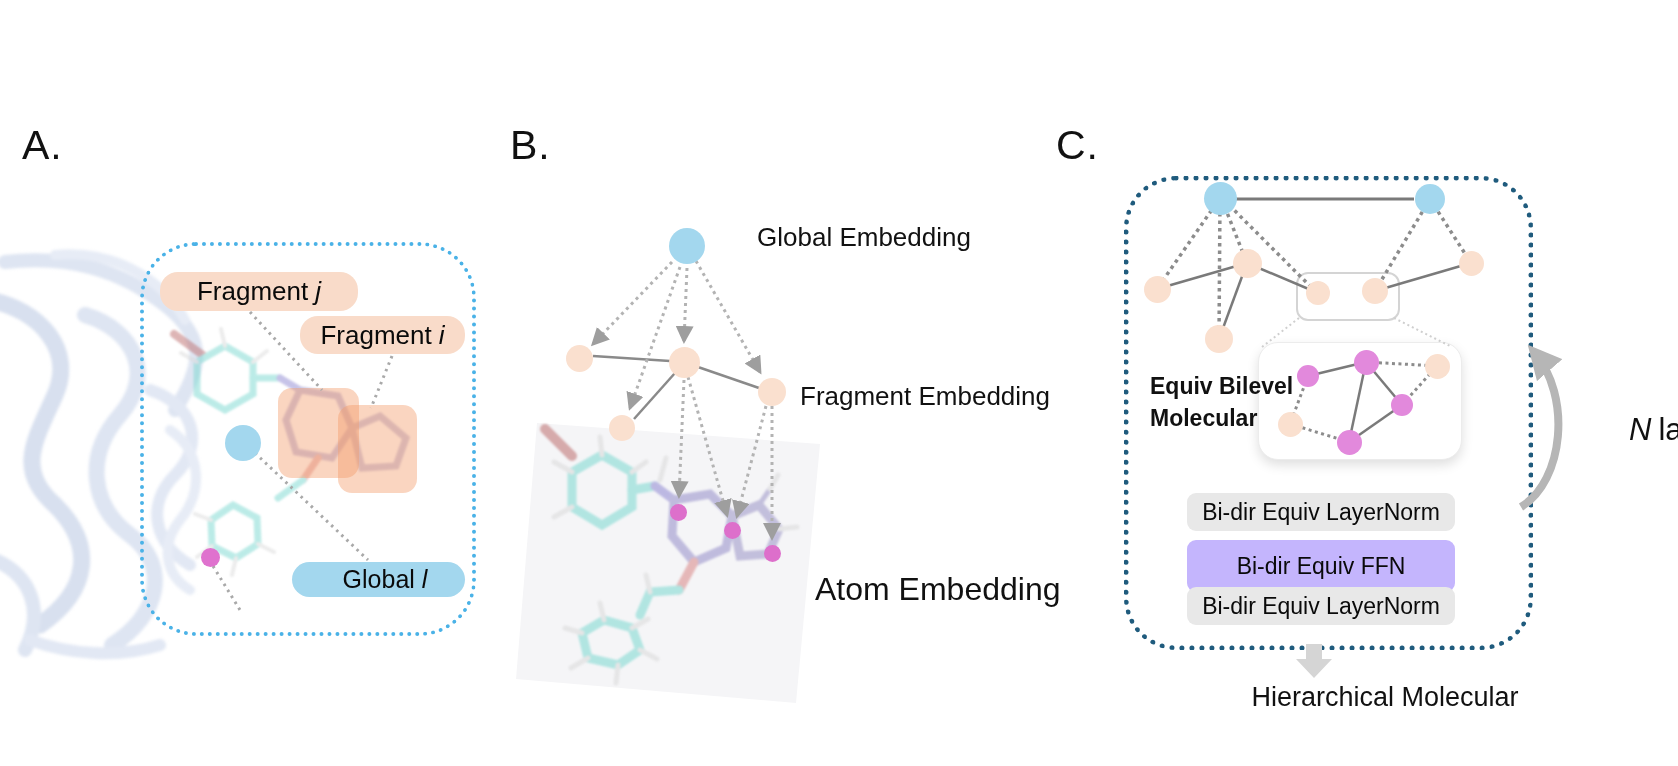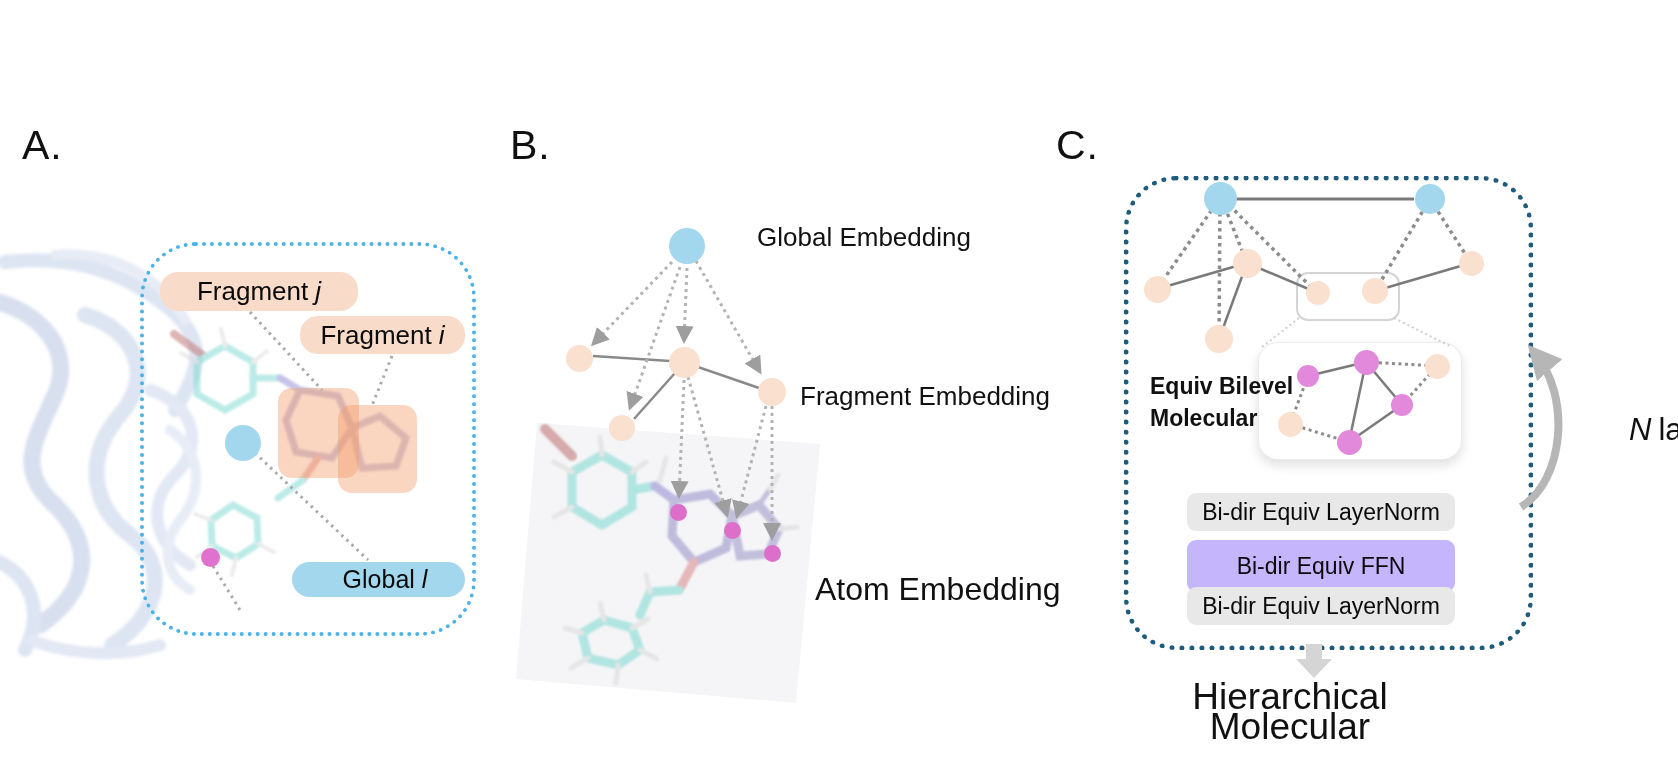--- a/index.html
+++ b/index.html
@@ -130,21 +130,21 @@
   </div>
 
   <div class="bar" style="left:1187px;top:493px;width:268px;height:38px;background:#e8e8e8;">Bi-dir Equiv LayerNorm</div>
   <div class="bar" style="left:1187px;top:540px;width:268px;height:52px;background:#c4b5fd;">Bi-dir Equiv FFN</div>
   <div class="bar" style="left:1187px;top:587px;width:268px;height:38px;background:#e8e8e8;">Bi-dir Equiv LayerNorm</div>
 
   <div class="txt" style="left:1629px;top:412px;font-size:31px;">
     <i>N</i><span style="margin-left:7px;">layers</span>
   </div>
 
-  <div class="txt center2" style="left:1120px;top:682px;width:340px;font-size:37px;">
+  <div class="txt center2" style="left:1215px;top:682px;width:340px;font-size:27px;">
     <div>Hierarchical Molecular</div>
   </div>
 
   <svg class="layer" viewBox="0 0 1678 766">
     <defs>
       <marker id="arrGrey" markerWidth="6" markerHeight="6" refX="5" refY="3" orient="auto">
         <path d="M0,0 L6,3 L0,6 Z" fill="#9e9e9e"></path>
       </marker>
       <marker id="arrBig" markerWidth="4.2" markerHeight="4.2" refX="3" refY="2.1" orient="auto">
         <path d="M0,0 L4.2,2.1 L0,4.2 Z" fill="#b6b6b6"></path>

